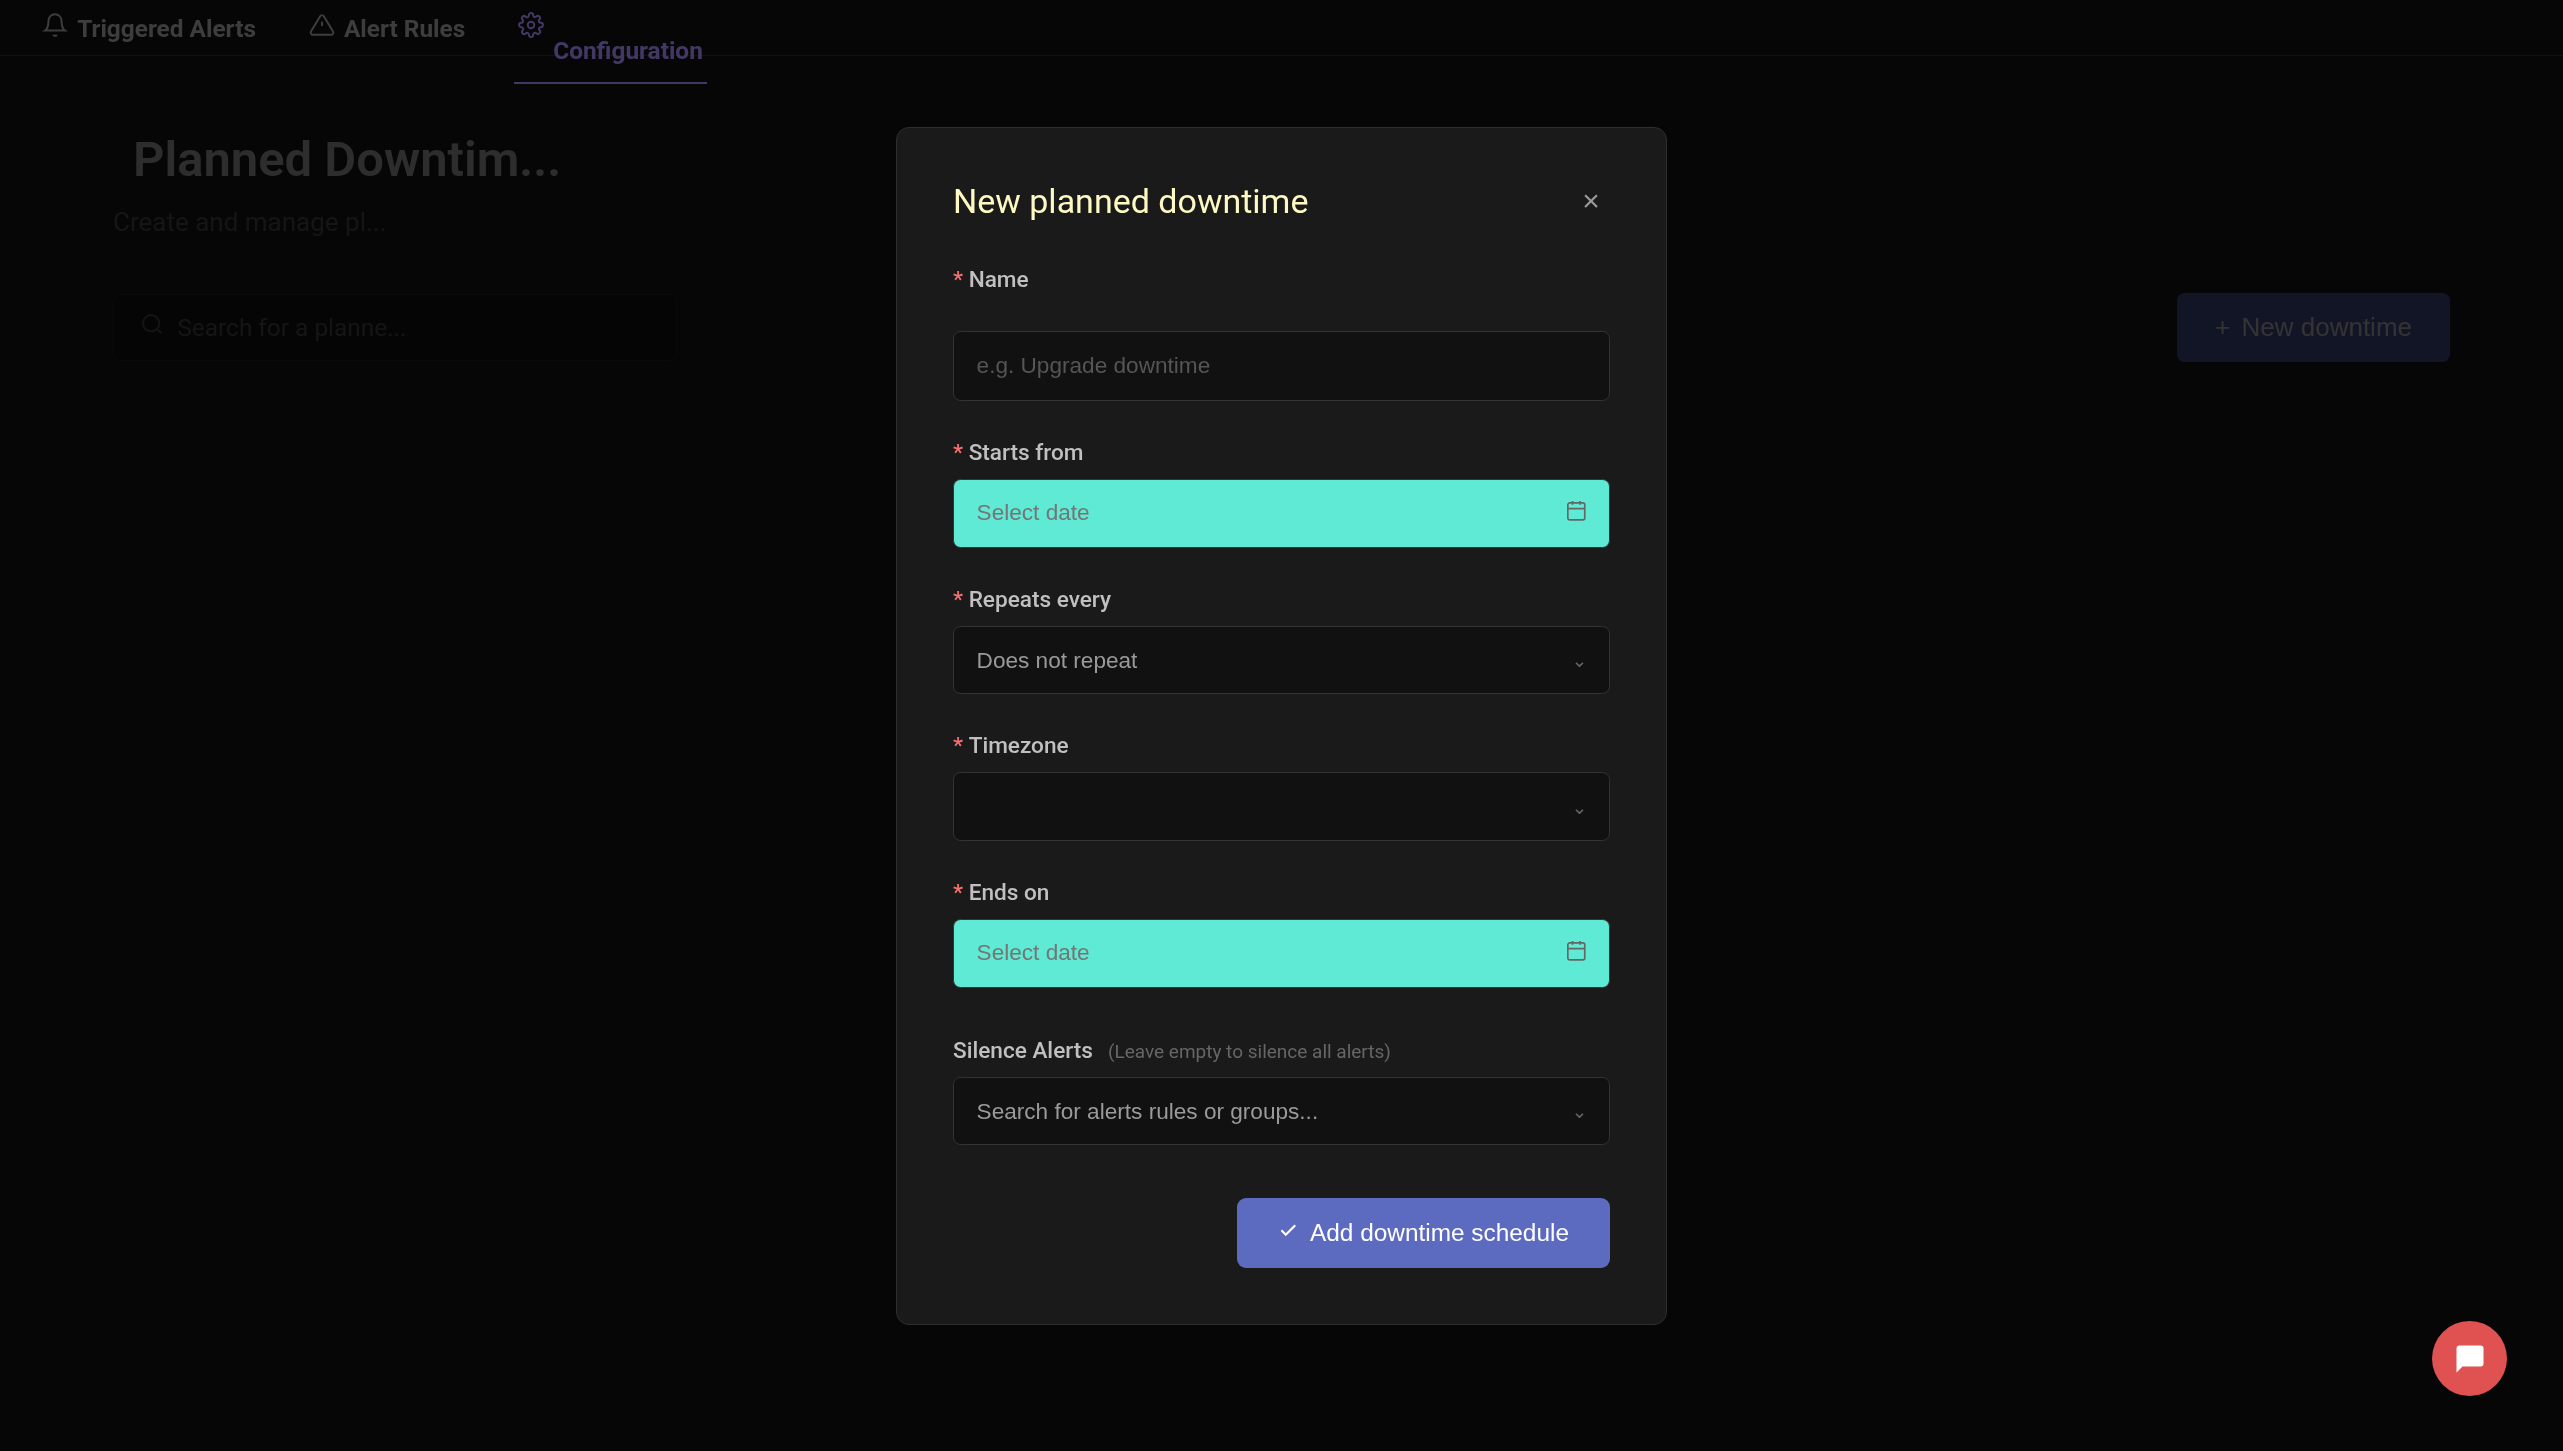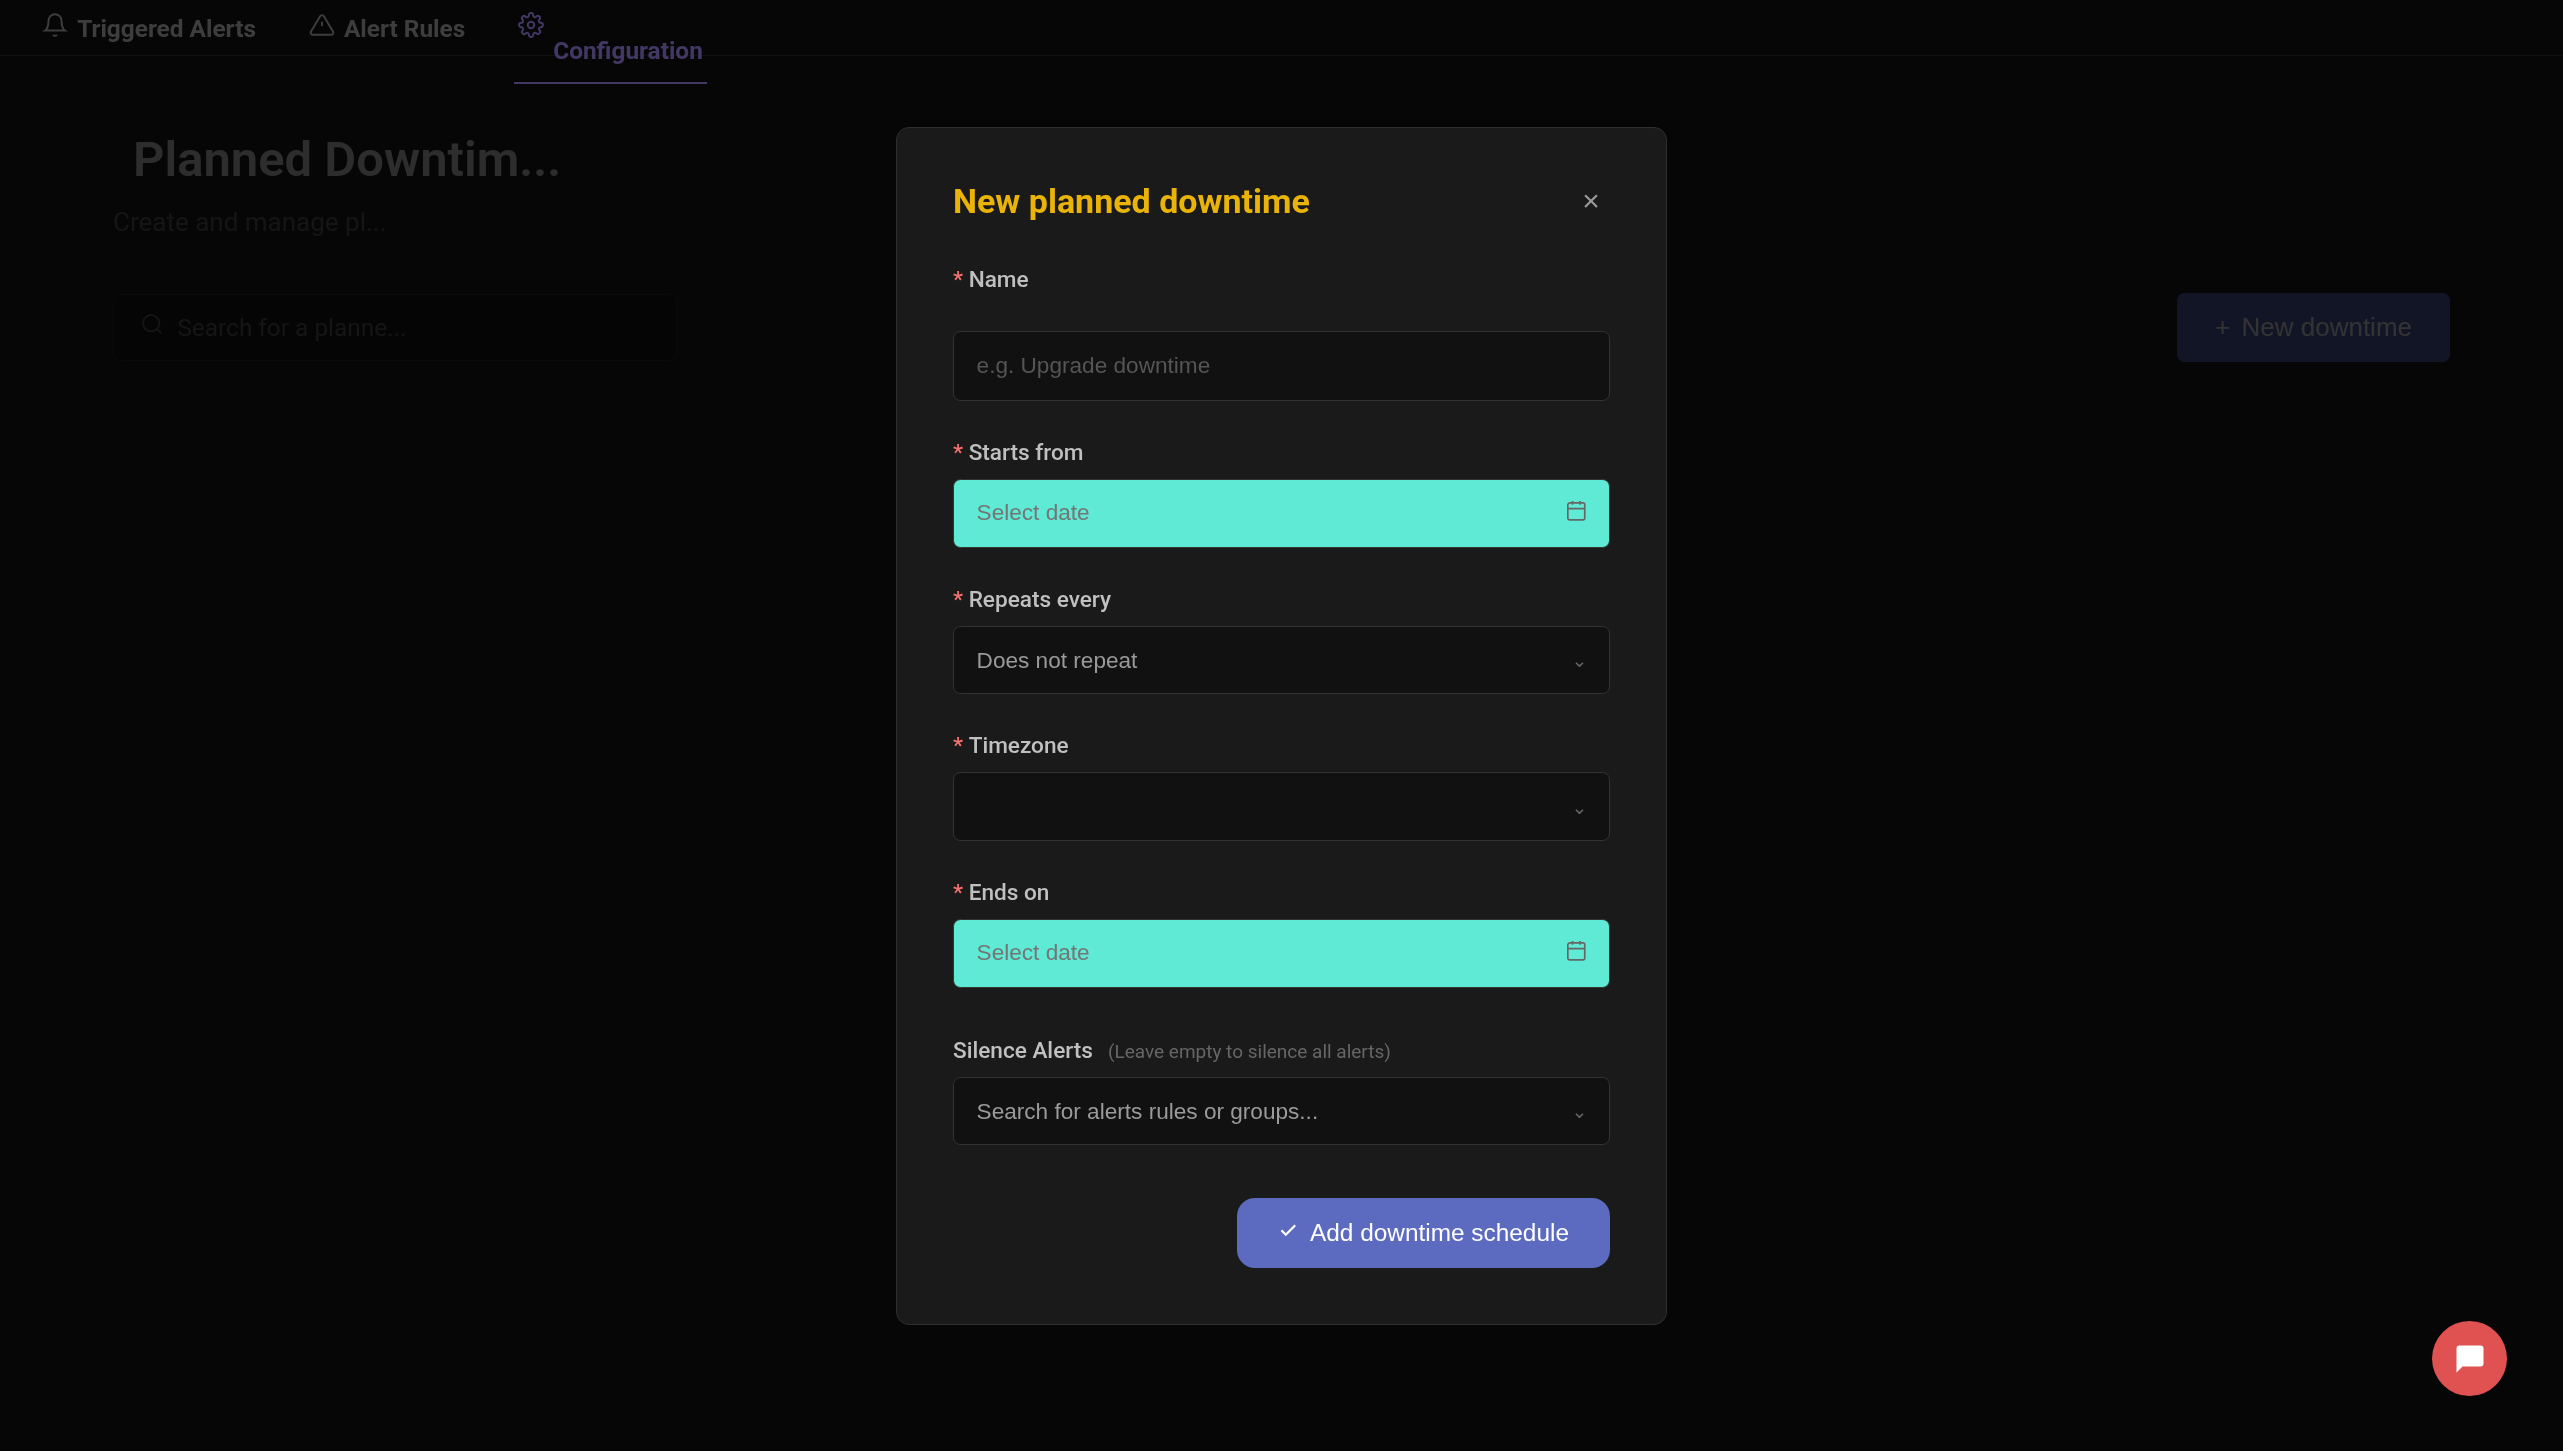--- a/index.html
+++ b/index.html
@@ -125,22 +125,22 @@
 
     .modal-header {
       display: flex;
       align-items: center;
       justify-content: space-between;
       margin-bottom: 45px;
     }
 
     .modal-title {
       font-size: 34px;
-      font-weight: 700;
-      color: #eab308;
+      font-weight: 400;
+      color: #fef9c3;
     }
 
     .modal-close {
       background: none;
       border: none;
       color: #9a9a9a;
       font-size: 30px;
       cursor: pointer;
       display: flex;
       align-items: center;
@@ -262,21 +262,21 @@
       margin-top: 45px;
     }
 
     .submit-btn {
       display: flex;
       align-items: center;
       gap: 11.3px;
       background: #5c6bc0;
       color: #fff;
       border: none;
-      border-radius: 18px;
+      border-radius: 9px;
       padding: 20.7px 41px;
       font-size: 24.4px;
       cursor: pointer;
       font-weight: 500;
       margin-top: 8px;
     }
 
     
     .chat-bubble {
       position: absolute;

